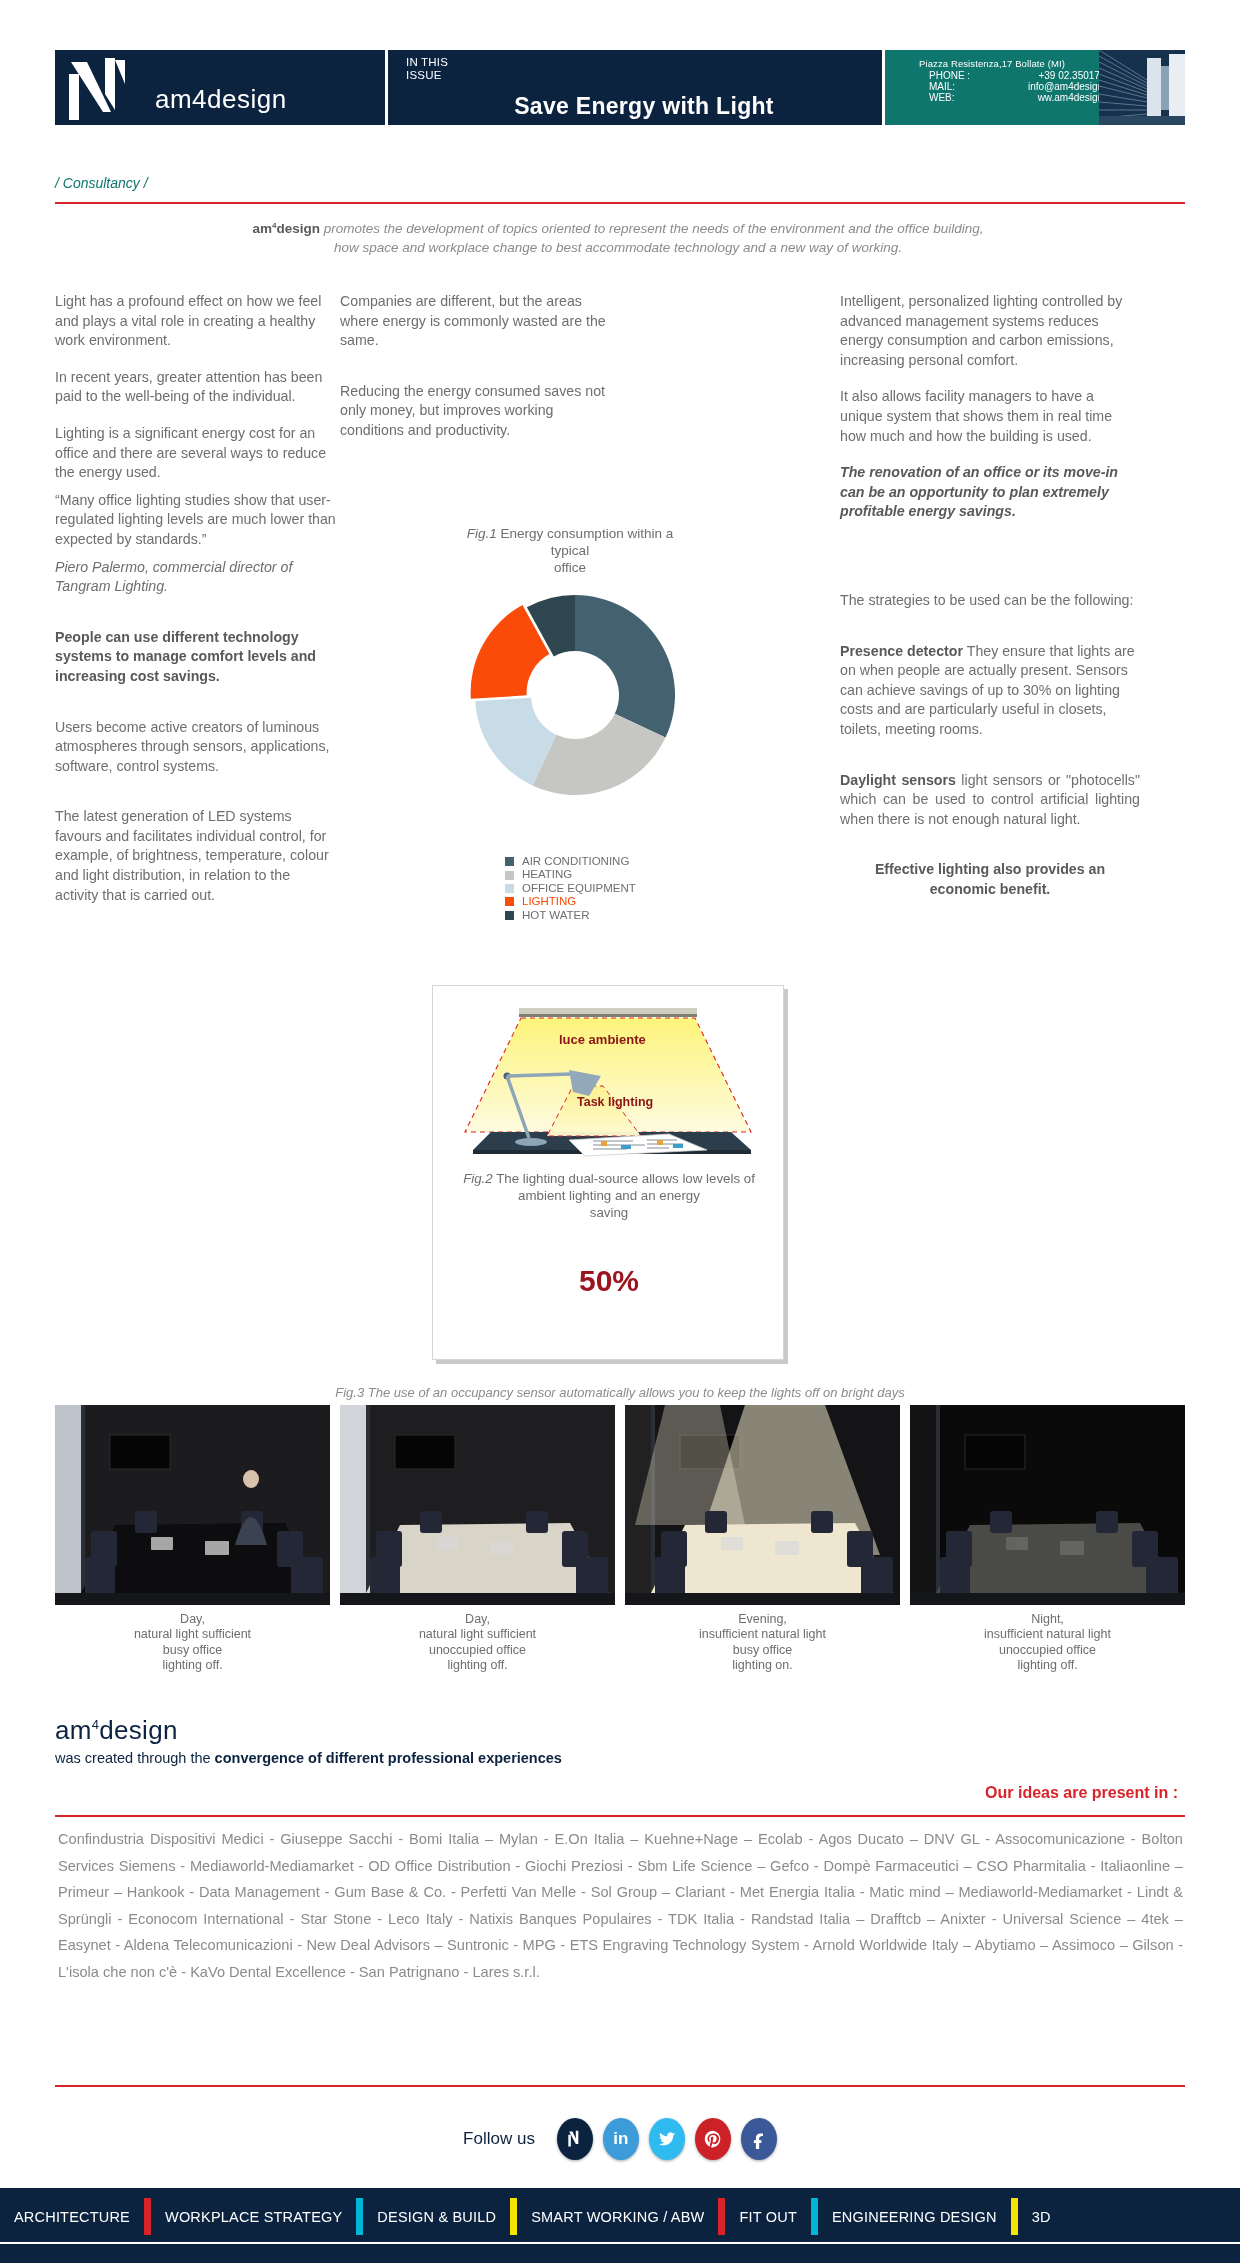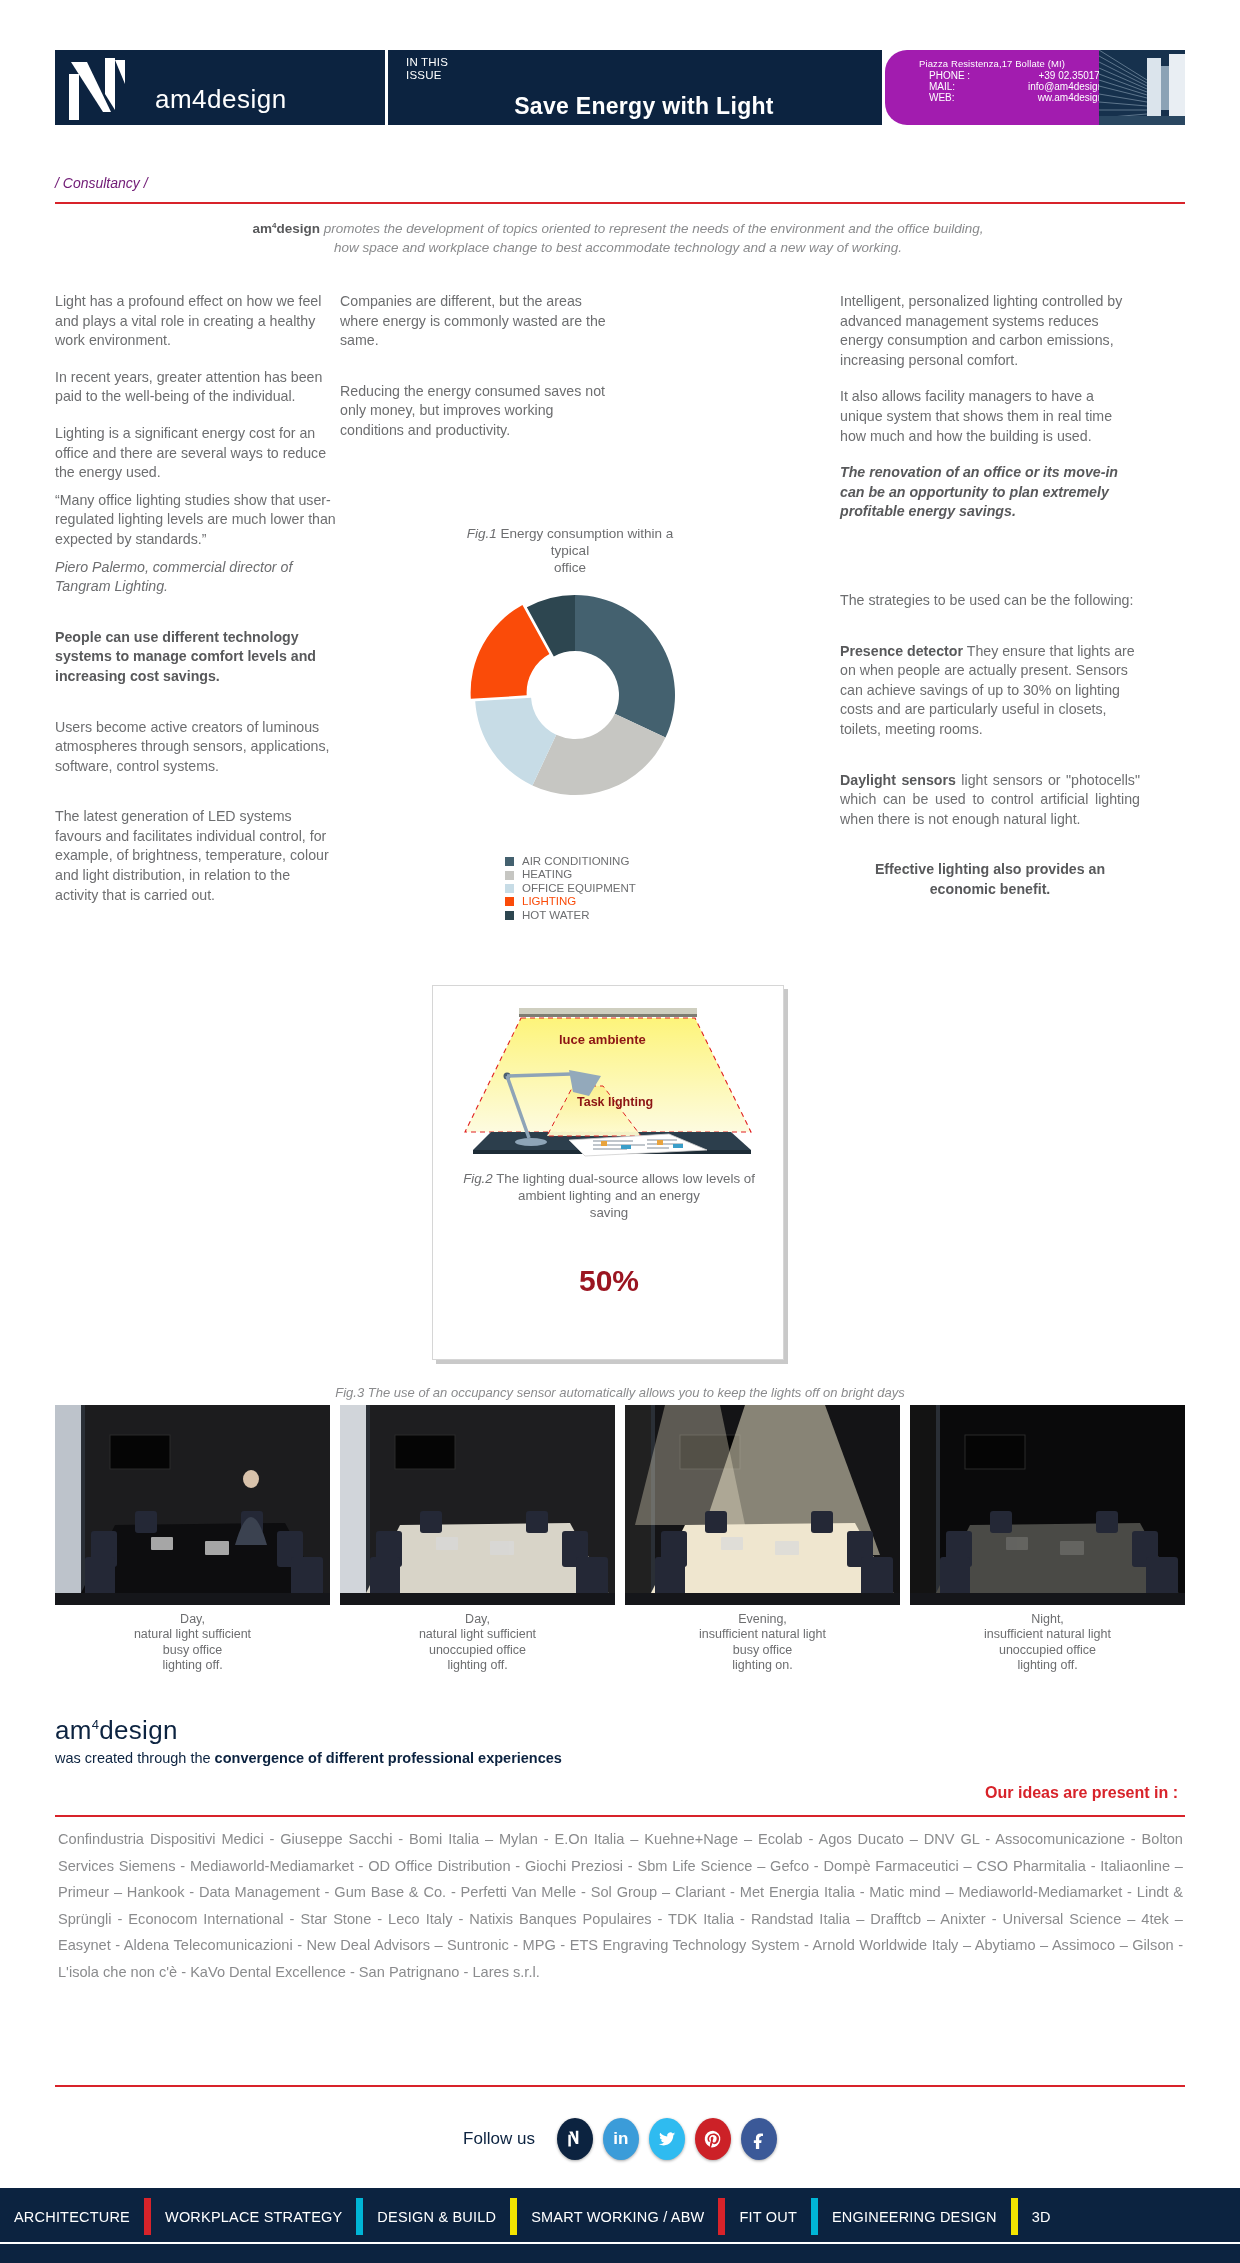--- a/index.html
+++ b/index.html
@@ -18,32 +18,32 @@
   .hd-logo { width:330px; background:#0c2340; position:relative; display:flex; align-items:flex-end; }
   .hd-logo .mark { position:absolute; left:10px; top:4px; width:80px; height:68px; }
   .hd-logo .wordmark {
     color:#ffffff; font-size:26px; letter-spacing:.5px;
     margin-left:100px; margin-bottom:10px; font-weight:400;
   }
   .hd-div { width:3px; background:#ffffff; }
   .hd-issue { flex:1; background:#0c2340; color:#ffffff; padding:6px 0 0 18px; }
   .hd-issue .small { font-size:11.5px; line-height:12.5px; letter-spacing:.2px; }
   .hd-issue .title { font-size:23px; font-weight:bold; text-align:center; margin-top:12px; letter-spacing:.3px; }
-  .hd-contact { width:300px; background:#a21caf; color:#ffffff; padding:8px 0 0 0; position:relative;border-radius:22px; }
+  .hd-contact { width:300px; background:#0f766e; color:#ffffff; padding:8px 0 0 0; position:relative; }
   .hd-contact .addr { font-size:9.5px; text-align:center; padding-right:86px; letter-spacing:.1px; }
   .hd-contact table { font-size:10px; margin:1px 0 0 42px; border-collapse:collapse; }
   .hd-contact td { padding:0 2px; white-space:nowrap; }
   .hd-contact td.lbl { width:46px; }
   .hd-contact td.val { text-align:right; width:140px; }
   .hd-photo { position:absolute; right:0; top:0; width:86px; height:75px; overflow:hidden;
               background:#132b47; }
   .hd-photo .corr { position:absolute; inset:0; }
 
   
-  .consultancy { position:absolute; left:55px; top:175px; font-size:14px; font-style:italic; color:#701a75; }
+  .consultancy { position:absolute; left:55px; top:175px; font-size:14px; font-style:italic; color:#0f766e; }
   .redline { position:absolute; left:55px; width:1130px; height:1.6px; background:#d8232a; }
   .redline.r1 { top:202px; }
 
   
   .intro { position:absolute; left:118px; top:215px; width:1000px; text-align:center;
            font-size:13.5px; font-style:italic; color:#8a8b8d; line-height:19px; }
   .intro b { font-style:normal; font-weight:bold; color:#58595b; }
   .intro sup { font-size:8px; vertical-align:super; }
 
   

